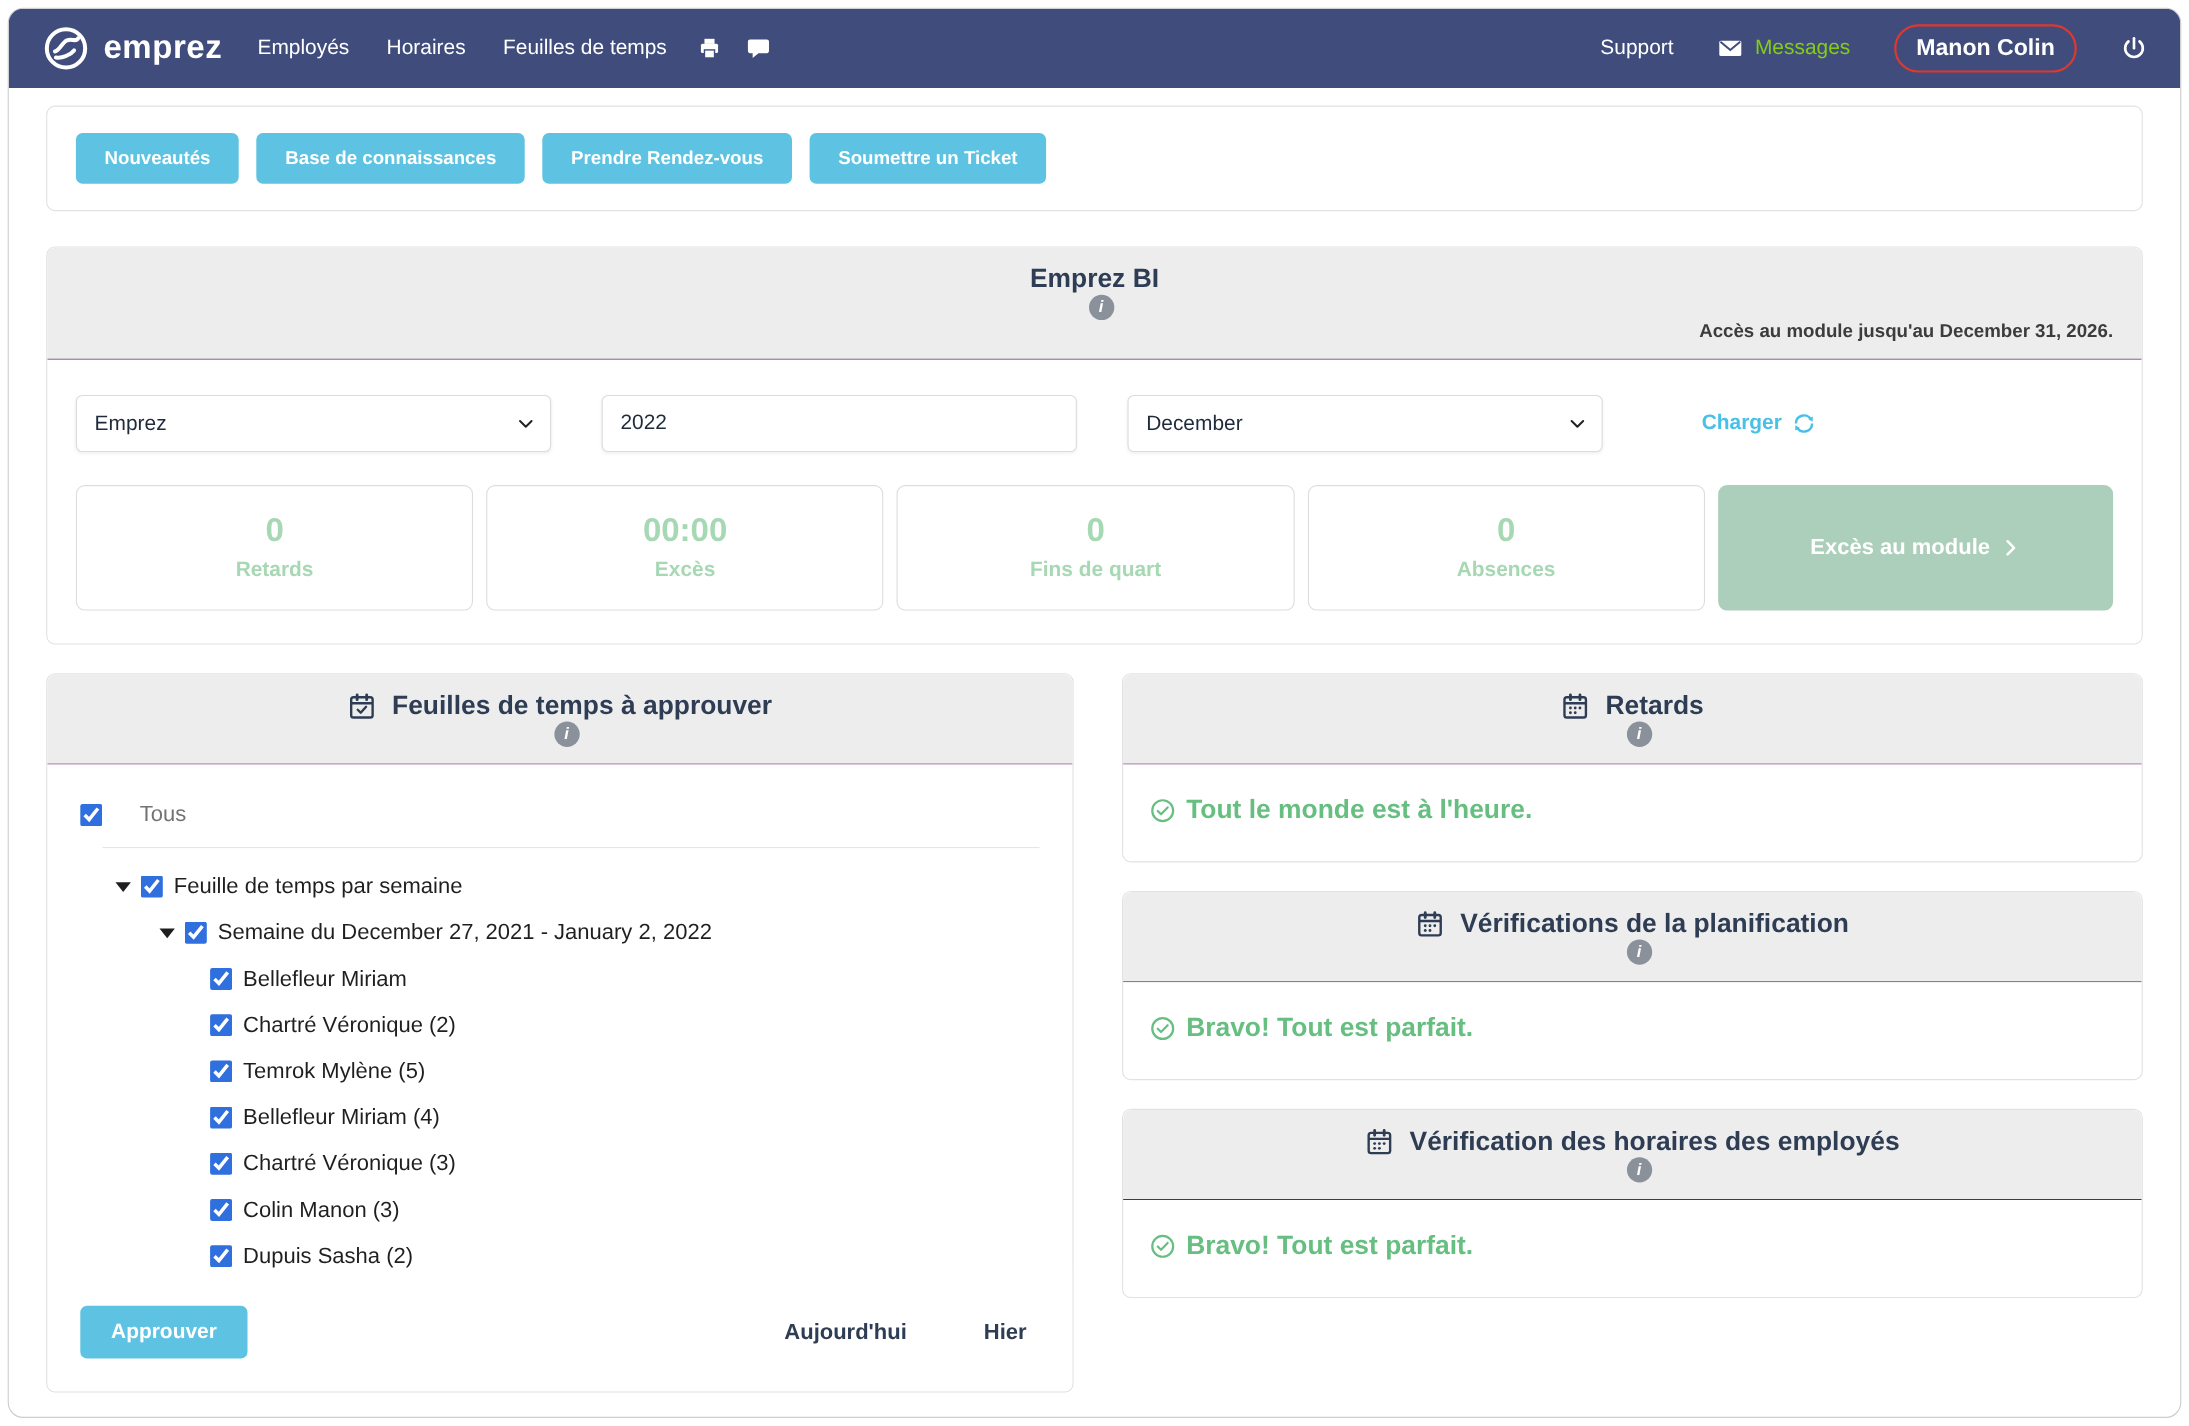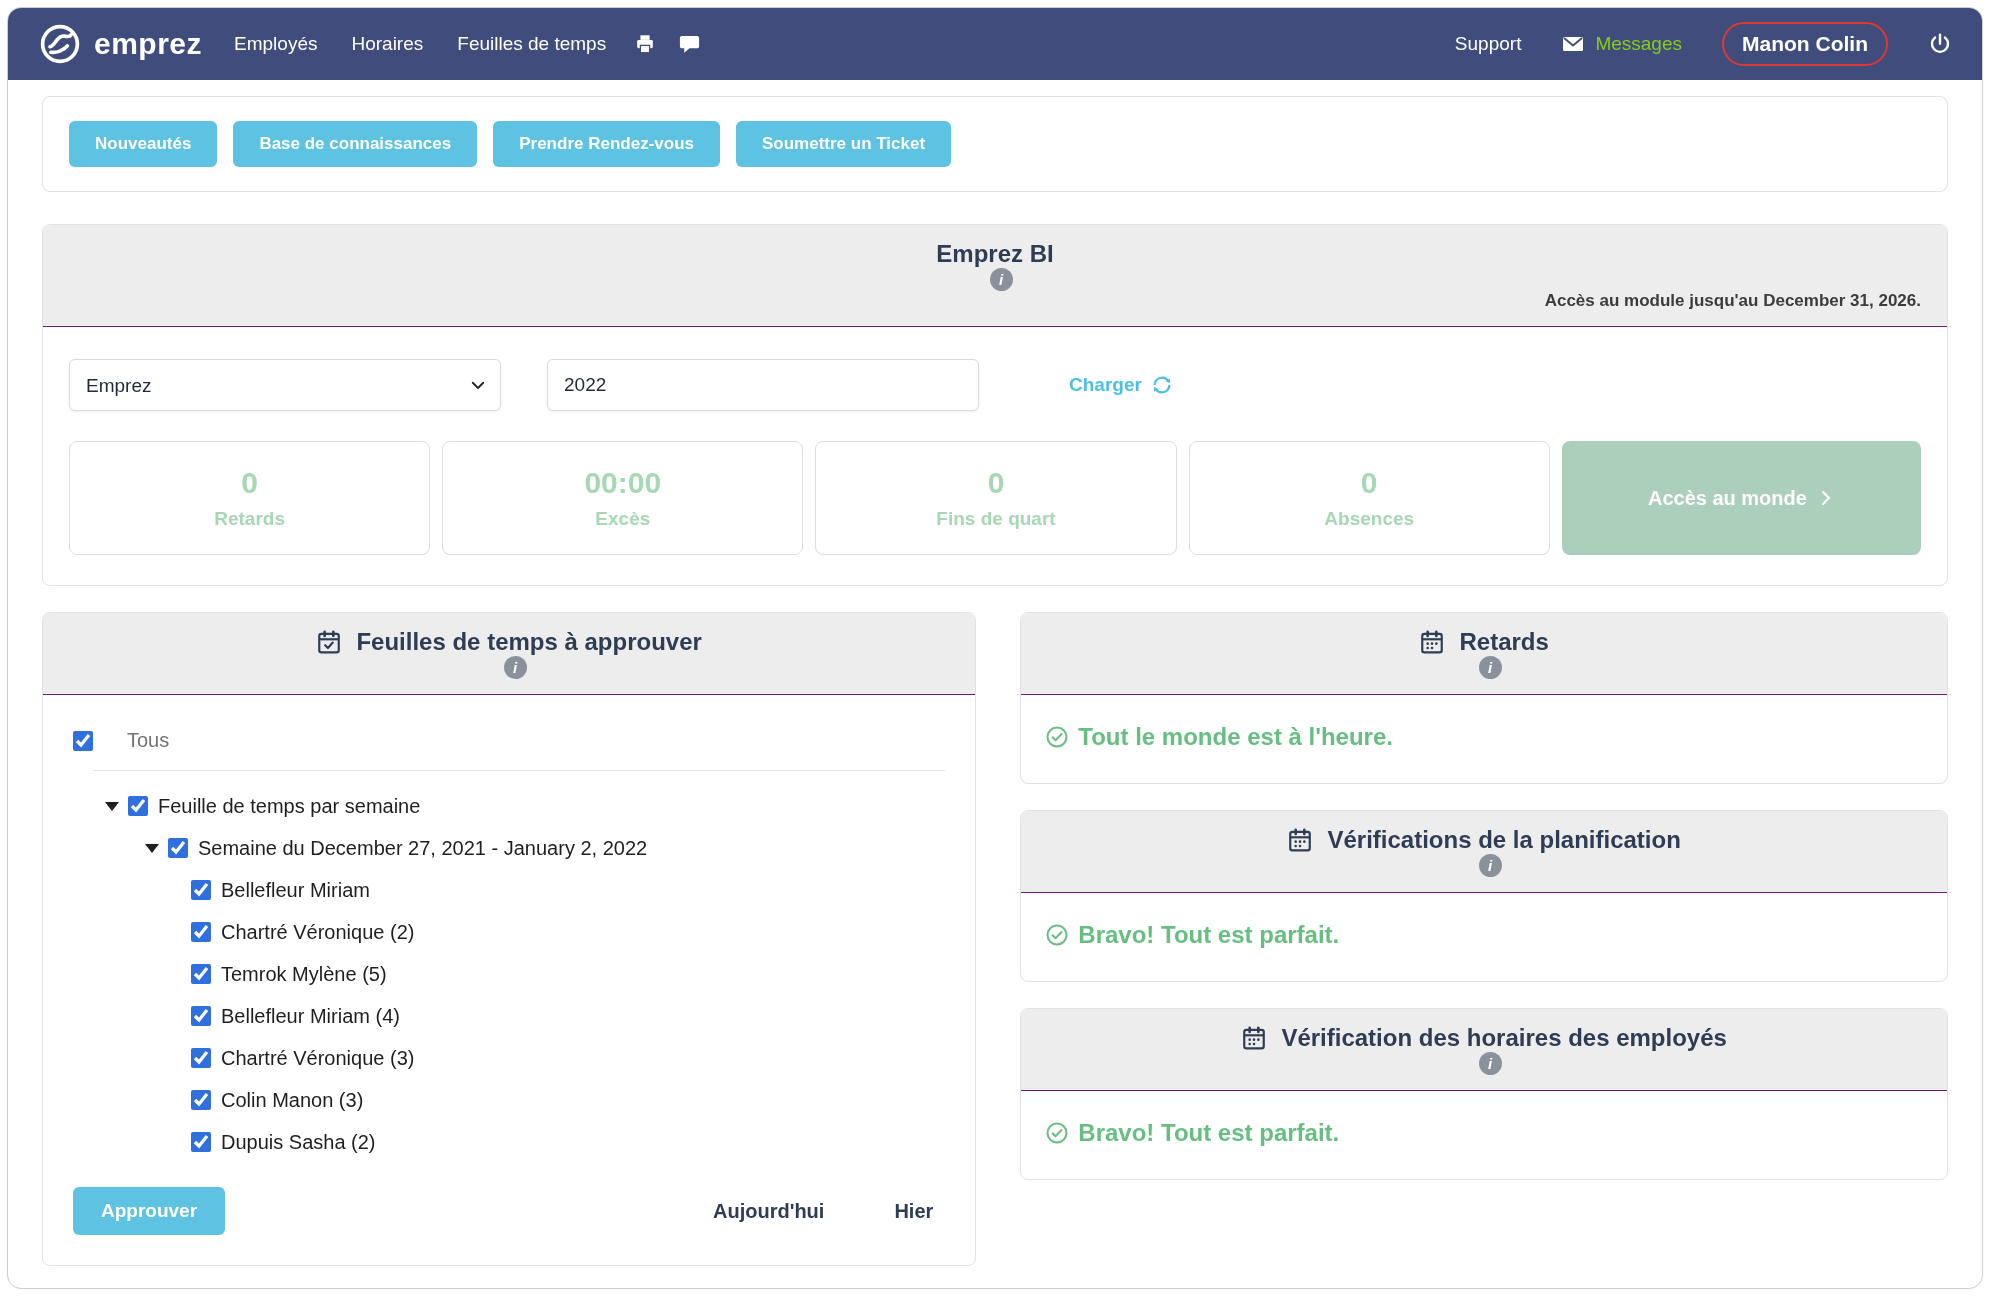--- a/index.html
+++ b/index.html
@@ -229,20 +229,30 @@
               <svg width="18" height="18" viewBox="0 0 24 24" fill="none">
                   <path d="M5 9l7 7 7-7" stroke="#222" stroke-width="2.4" stroke-linecap="round" stroke-linejoin="round"></path>
                 </svg>
             </span>
           </div>
 
           <div class="field">
             <input type="text" value="2022" style="">
           </div>
 
+          <div class="field">
+            <select>
+              <option>December</option>
+            </select>
+            <span class="chev">
+              <svg width="18" height="18" viewBox="0 0 24 24" fill="none">
+                  <path d="M5 9l7 7 7-7" stroke="#222" stroke-width="2.4" stroke-linecap="round" stroke-linejoin="round"></path>
+                </svg>
+            </span>
+          </div>
 
           <a class="charger">
             <span>Charger</span>
             <span style="display:flex;">
               <svg width="22" height="22" viewBox="0 0 24 24" fill="none">
                 <path d="M20 12a8 8 0 0 1-14.8 4.2" stroke="#49c0e8" stroke-width="2.4"></path>
                 <path d="M4 12a8 8 0 0 1 14.8-4.2" stroke="#49c0e8" stroke-width="2.4"></path>
                 <polygon points="20.8,5 20.5,10.2 16,7.6" fill="#49c0e8"></polygon>
                 <polygon points="3.2,19 3.5,13.8 8,16.4" fill="#49c0e8"></polygon>
               </svg>
@@ -261,21 +271,21 @@
           </div>
           <div class="stat-box">
             <span class="stat-value">0</span>
             <span class="stat-label">Fins de quart</span>
           </div>
           <div class="stat-box">
             <span class="stat-value">0</span>
             <span class="stat-label">Absences</span>
           </div>
           <button class="btn-module">
-            <span>Accès au monde</span>
+            <span>Excès au module</span>
             <svg width="18" height="18" viewBox="0 0 24 24" fill="none">
                 <path d="M8 4l8 8-8 8" stroke="#fff" stroke-width="3" stroke-linecap="round" stroke-linejoin="round"></path>
               </svg>
           </button>
         </div>
 
       </div>
     </section>
 
     <div class="bottom-row">

